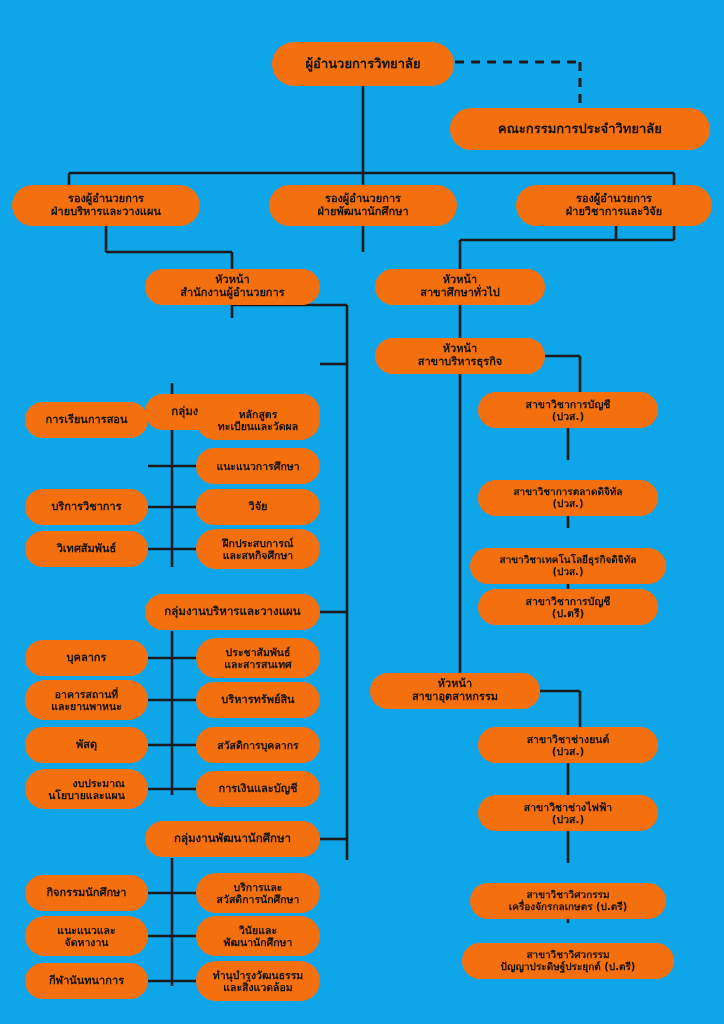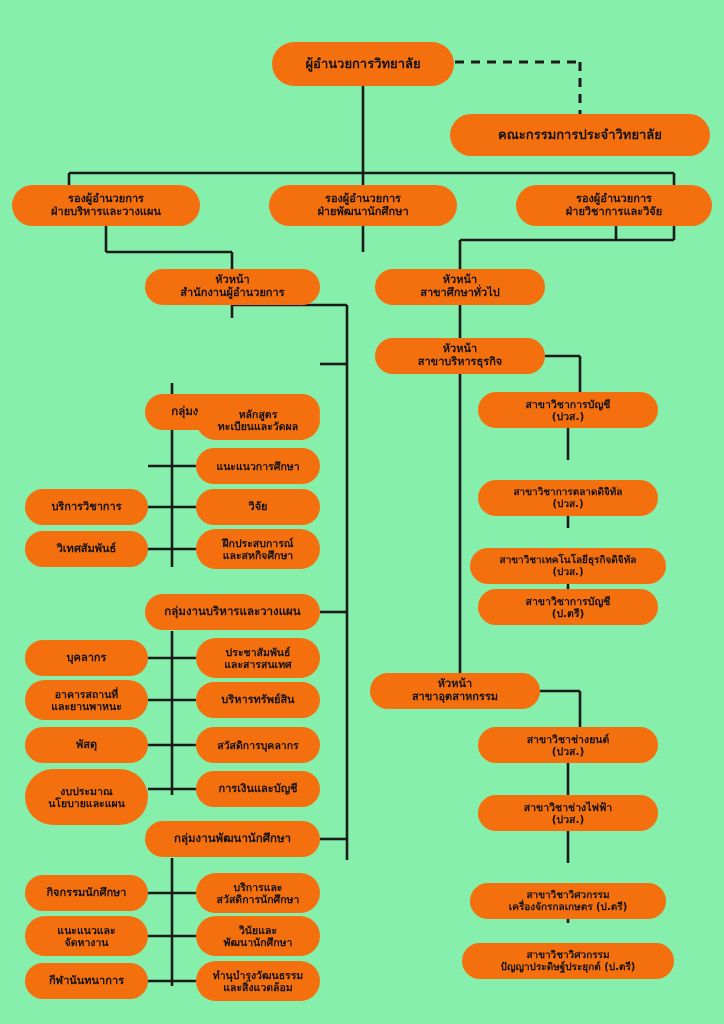--- a/index.html
+++ b/index.html
@@ -1,19 +1,19 @@
 <!DOCTYPE html>
 <html><head>
 <meta charset="utf-8">
 <style>
   html,body{margin:0;padding:0;background:#ffffff;}
   #chart{
     position:relative;
     width:724px;height:1024px;
-    background:#86efac;
+    background:#0ea5e9;
     font-family:"DejaVu Sans","Liberation Sans",sans-serif;
     overflow:hidden;
   }
   svg.wires{position:absolute;left:0;top:0;width:724px;height:1024px;}
   .node{
     position:absolute;
     background:#F4700E;
     color:#111111;
     font-weight:bold;
     display:flex;
@@ -101,52 +101,53 @@
     </g>
 
     <g stroke="#1b1b1b" stroke-width="3" fill="none" stroke-dasharray="9 7">
       <path d="M455 62 L580 62"></path>
       <path d="M580 62 L580 114"></path>
     </g>
   </svg>
 
   <div class="node fs13" style="left:272px;top:42px;width:182px;height:44px;">ผู้อำนวยการวิทยาลัย</div>
 
-  <div class="node fs13" style="left:450px;top:114px;width:260px;height:42px;">คณะกรรมการประจำวิทยาลัย</div>
+  <div class="node fs13" style="left:450px;top:108px;width:260px;height:42px;">คณะกรรมการประจำวิทยาลัย</div>
 
   <div class="node fs11" style="left:12px;top:185px;width:188px;height:41px;">รองผู้อำนวยการ
 ฝ่ายบริหารและวางแผน</div>
   <div class="node fs11" style="left:269px;top:185px;width:188px;height:41px;">รองผู้อำนวยการ
 ฝ่ายพัฒนานักศึกษา</div>
   <div class="node fs11" style="left:516px;top:185px;width:196px;height:41px;">รองผู้อำนวยการ
 ฝ่ายวิชาการและวิจัย</div>
 
   <div class="node fs11" style="left:145px;top:269px;width:175px;height:36px;">หัวหน้า
 สำนักงานผู้อำนวยการ</div>
 
   <div class="node fs115" style="left:145px;top:346px;width:175px;height:36px;margin-top:48px;">กลุ่มงานวิชาการและวิจัย</div>
+  <div class="node fs11" style="left:25px;top:402px;width:123px;height:36px;">การเรียนการสอน</div>
   <div class="node fs105" style="left:196px;top:400px;width:124px;height:40px;">หลักสูตร
 ทะเบียนและวัดผล</div>
   <div class="node fs105" style="left:196px;top:448px;width:124px;height:36px;">แนะแนวการศึกษา</div>
   <div class="node fs11" style="left:25px;top:489px;width:123px;height:36px;">บริการวิชาการ</div>
   <div class="node fs11" style="left:196px;top:489px;width:124px;height:36px;">วิจัย</div>
   <div class="node fs105" style="left:196px;top:529px;width:124px;height:40px;">ฝึกประสบการณ์
 และสหกิจศึกษา</div>
   <div class="node fs11" style="left:25px;top:531px;width:123px;height:36px;">วิเทศสัมพันธ์</div>
 
   <div class="node fs115" style="left:145px;top:594px;width:175px;height:36px;">กลุ่มงานบริหารและวางแผน</div>
   <div class="node fs11" style="left:25px;top:640px;width:123px;height:36px;">บุคลากร</div>
   <div class="node fs105" style="left:196px;top:638px;width:124px;height:40px;">ประชาสัมพันธ์
 และสารสนเทศ</div>
   <div class="node fs105" style="left:25px;top:680px;width:123px;height:40px;">อาคารสถานที่
 และยานพาหนะ</div>
   <div class="node fs11" style="left:196px;top:682px;width:124px;height:36px;">บริหารทรัพย์สิน</div>
   <div class="node fs11" style="left:25px;top:727px;width:123px;height:36px;">พัสดุ</div>
   <div class="node fs105" style="left:196px;top:727px;width:124px;height:36px;">สวัสดิการบุคลากร</div>
-  <div class="node fs105" style="left:25px;top:769px;width:123px;height:56px;">งบประมาณ
+  <div class="node fs105" style="left:25px;top:769px;width:123px;height:40px;text-align:right;">งบประมาณ
 นโยบายและแผน</div>
   <div class="node fs11" style="left:196px;top:771px;width:124px;height:36px;">การเงินและบัญชี</div>
 
   <div class="node fs115" style="left:145px;top:821px;width:175px;height:36px;">กลุ่มงานพัฒนานักศึกษา</div>
   <div class="node fs11" style="left:25px;top:875px;width:123px;height:36px;">กิจกรรมนักศึกษา</div>
   <div class="node fs105" style="left:196px;top:873px;width:124px;height:40px;">บริการและ
 สวัสดิการนักศึกษา</div>
   <div class="node fs105" style="left:25px;top:916px;width:123px;height:40px;">แนะแนวและ
 จัดหางาน</div>
   <div class="node fs105" style="left:196px;top:916px;width:124px;height:40px;">วินัยและ

